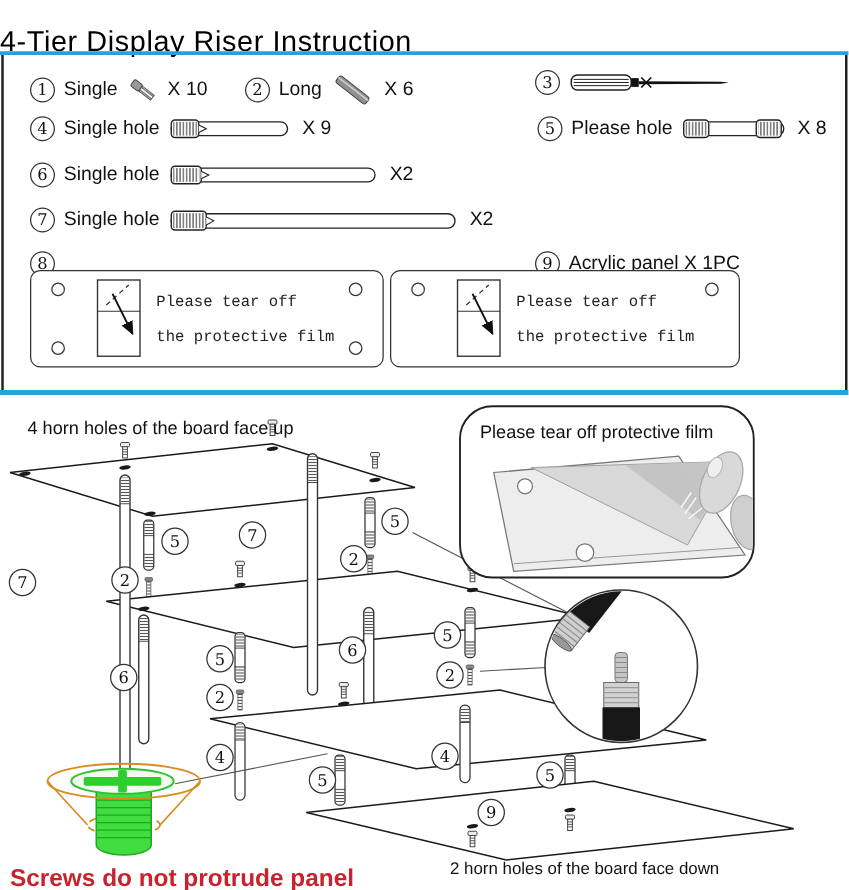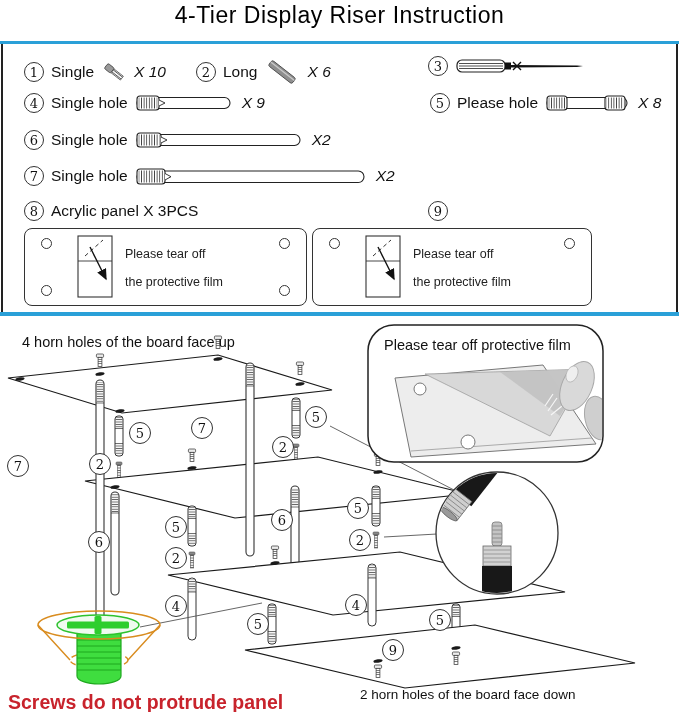--- a/index.html
+++ b/index.html
@@ -1,29 +1,29 @@
 <!DOCTYPE html>
 <html style="--blue: #2aa0d8; --red: #c8232c; --green: #3fdd3f; --orange: #d98c1f;"><head>
 <meta charset="utf-8">
 <style>
   html,body{margin:0;padding:0;background:#fff;}
   #page{position:relative;width:679px;height:712px;background:#fff;overflow:hidden;
         font-family:"Liberation Sans",sans-serif;color:#111;}
-  .title{position:absolute;top:2px;left:0;width:100%;text-align:center;
+  .title{position:absolute;top:20px;left:0;width:100%;
          font-size:23px;letter-spacing:.5px;color:#000;}
   .hr{position:absolute;left:0;width:679px;background:var(--blue,#2aa0d8);}
   .hr1{top:41px;height:3px;}
   .hr2{top:312px;height:4px;}
   .parts-frame{position:absolute;top:44px;left:1px;right:1px;height:268px;
                border-left:2px solid #222;border-right:2px solid #222;}
   .prow{position:absolute;display:flex;align-items:center;gap:7px;font-size:15.5px;white-space:nowrap;}
   .cnum{display:inline-flex;width:18px;height:18px;border:1px solid #333;border-radius:50%;
         align-items:center;justify-content:center;font:13px "DejaVu Serif",serif;flex:0 0 auto;}
-  .qty{font-size:15.5px;font-style:italic;}
-  .card{position:absolute;top:228px;height:76px;border:1.4px solid #333;border-radius:8px;background:#fff;}
+  .qty{font-size:15.5px;}
+  .card{position:absolute;top:216px;height:76px;border:1.4px solid #333;border-radius:8px;background:#fff;font-family:Liberation Mono, monospace;}
   .card .hole{position:absolute;width:9px;height:9px;border:1.2px solid #333;border-radius:50%;}
   .card .note{position:absolute;left:100px;font-size:12.5px;color:#222;}
   .card .mini{position:absolute;left:50px;top:5px;}
   svg{display:block;}
   .asm{position:absolute;top:316px;left:0;}
   text{font-family:"Liberation Sans",sans-serif;}
   .lbl-txt{font-family:"DejaVu Serif",serif;}
 </style>
 </head>
 <body>
@@ -148,24 +148,24 @@
       <rect x="2" y="4" width="227" height="11.5" rx="5.7" fill="#fff" stroke="#222" stroke-width="1.1"></rect>
       <rect x="2" y="2" width="28" height="15" rx="3" fill="#fff" stroke="#222" stroke-width="1.1"></rect>
       <rect x="3.5" y="3.5" width="25" height="12" fill="url(#vh)"></rect>
       <path d="M30,6.5 L36,9.7 L30,13" fill="#fff" stroke="#222" stroke-width="0.9"></path>
     </svg>
     <span class="qty">X2</span>
   </div>
 
   <div class="prow" style="left:24px;top:201px">
     <span class="cnum">8</span>
-    <span>Acrylic panel X 3PCS</span>
   </div>
   <div class="prow" style="left:428px;top:201px">
     <span class="cnum">9</span>
+    <span>Acrylic panel X 1PC</span>
   </div>
 
   <div class="card" style="left:24px;width:281px">
     <span class="hole" style="left:16px;top:9px"></span>
     <span class="hole" style="left:254px;top:9px"></span>
     <span class="hole" style="left:16px;top:56px"></span>
     <span class="hole" style="left:254px;top:56px"></span>
     <svg class="mini" width="40" height="66">
       <rect x="3" y="2" width="34" height="61" fill="#fff" stroke="#333" stroke-width="1.1"></rect>
       <path d="M3,27 H37" stroke="#333" stroke-width="0.9"></path>

